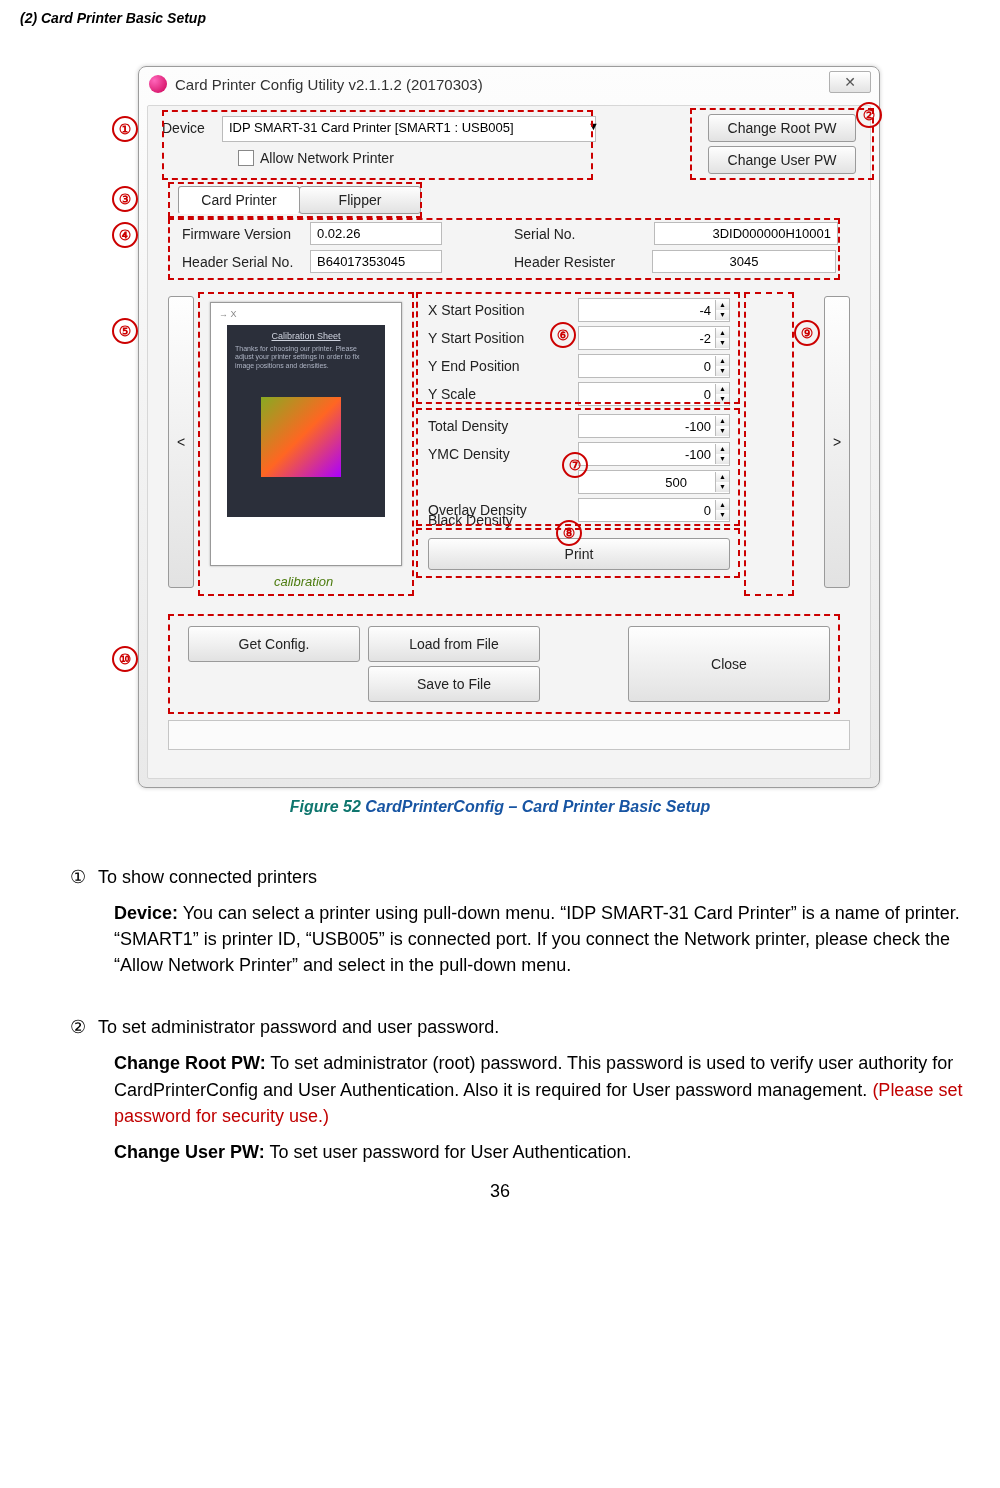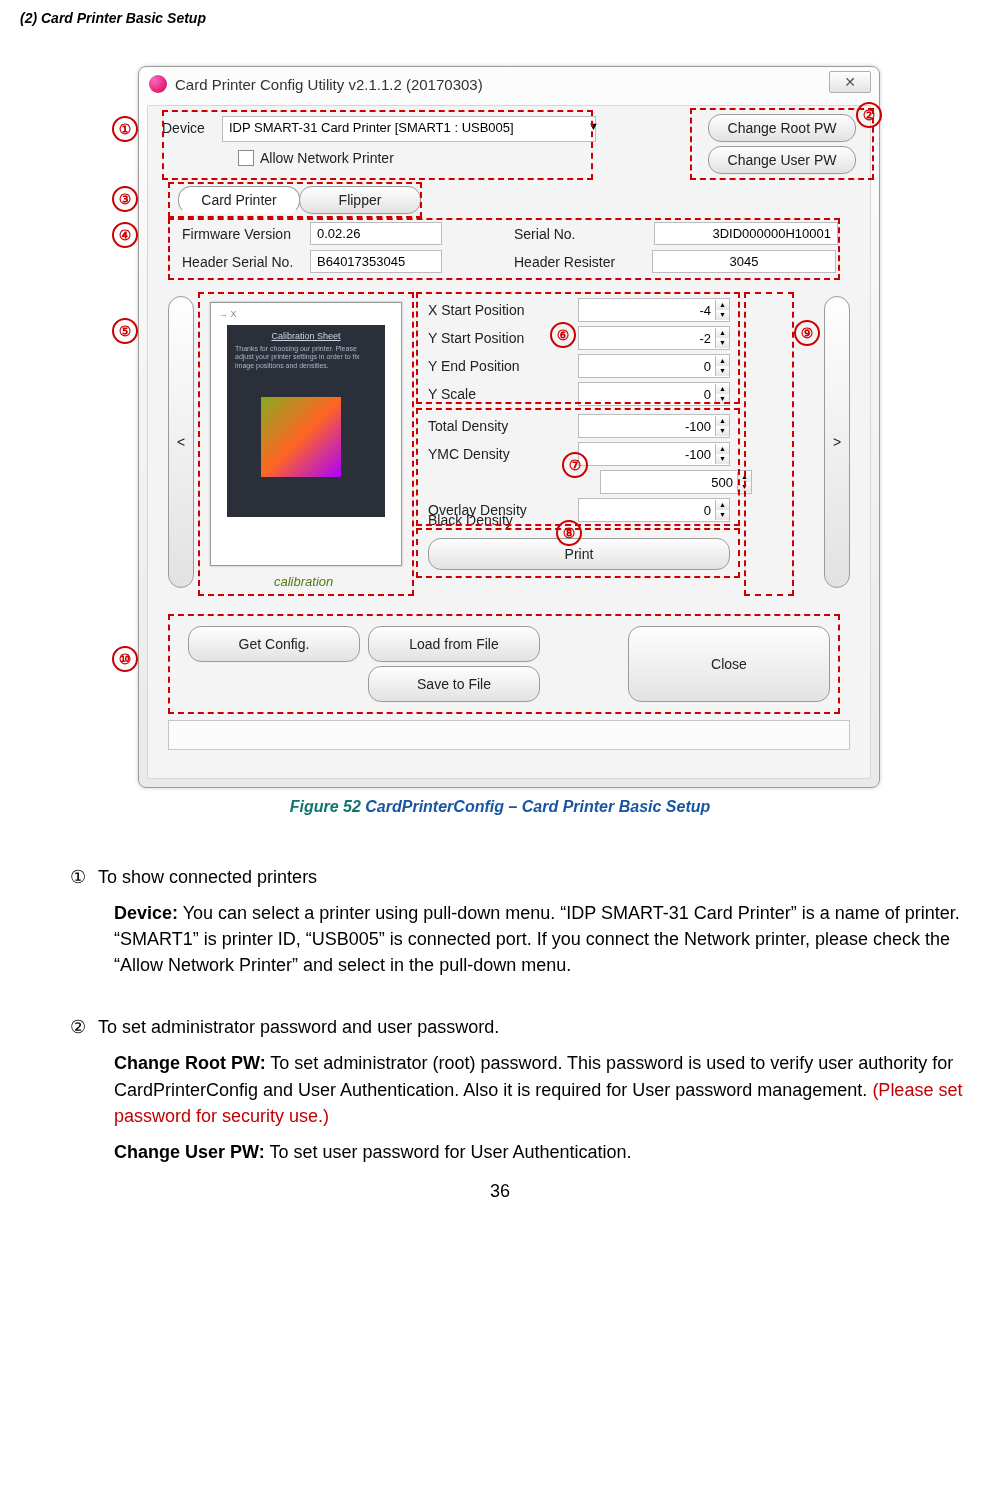--- a/index.html
+++ b/index.html
@@ -76,21 +76,21 @@
   .lbl { font-size: 14px; color: #222; }
   .field {
     background: #fff;
     border: 1px solid #bbb;
     font-size: 13px;
     padding: 3px 6px;
   }
   .btn {
     background: linear-gradient(#fefefe,#e2e2e2);
     border: 1px solid #9a9a9a;
-    border-radius: 13px;
+    border-radius: 3px;
     font-size: 14px;
     color: #222;
     display: flex; align-items: center; justify-content: center;
   }
   .numfield {
     display: flex; align-items: center;
     background: #fff; border: 1px solid #bbb;
     height: 22px;
   }
   .numfield span.val { flex: 1; text-align: right; padding-right: 4px; font-size: 13px; }
@@ -259,21 +259,21 @@
           <div class="lbl" style="position:absolute;left:280px;top:340px;">YMC Density</div>
           <div class="numfield" style="position:absolute;left:430px;top:336px;width:150px;">
               <span class="val">-100</span>
               <div class="spin">
                 <div>▲</div>
                 <div>▼</div>
               </div>
             </div>
 
           <div class="lbl" style="position:absolute;left:280px;top:368px;margin-top:38px;">Black Density</div>
-          <div class="numfield" style="position:absolute;left:452px;top:364px;width:150px;">
+          <div class="numfield" style="position:absolute;left:430px;top:364px;width:150px;gap:24px;">
               <span class="val">500</span>
               <div class="spin">
                 <div>▲</div>
                 <div>▼</div>
               </div>
             </div>
 
           <div class="lbl" style="position:absolute;left:280px;top:396px;">Overlay Density</div>
           <div class="numfield" style="position:absolute;left:430px;top:392px;width:150px;">
               <span class="val">0</span>

